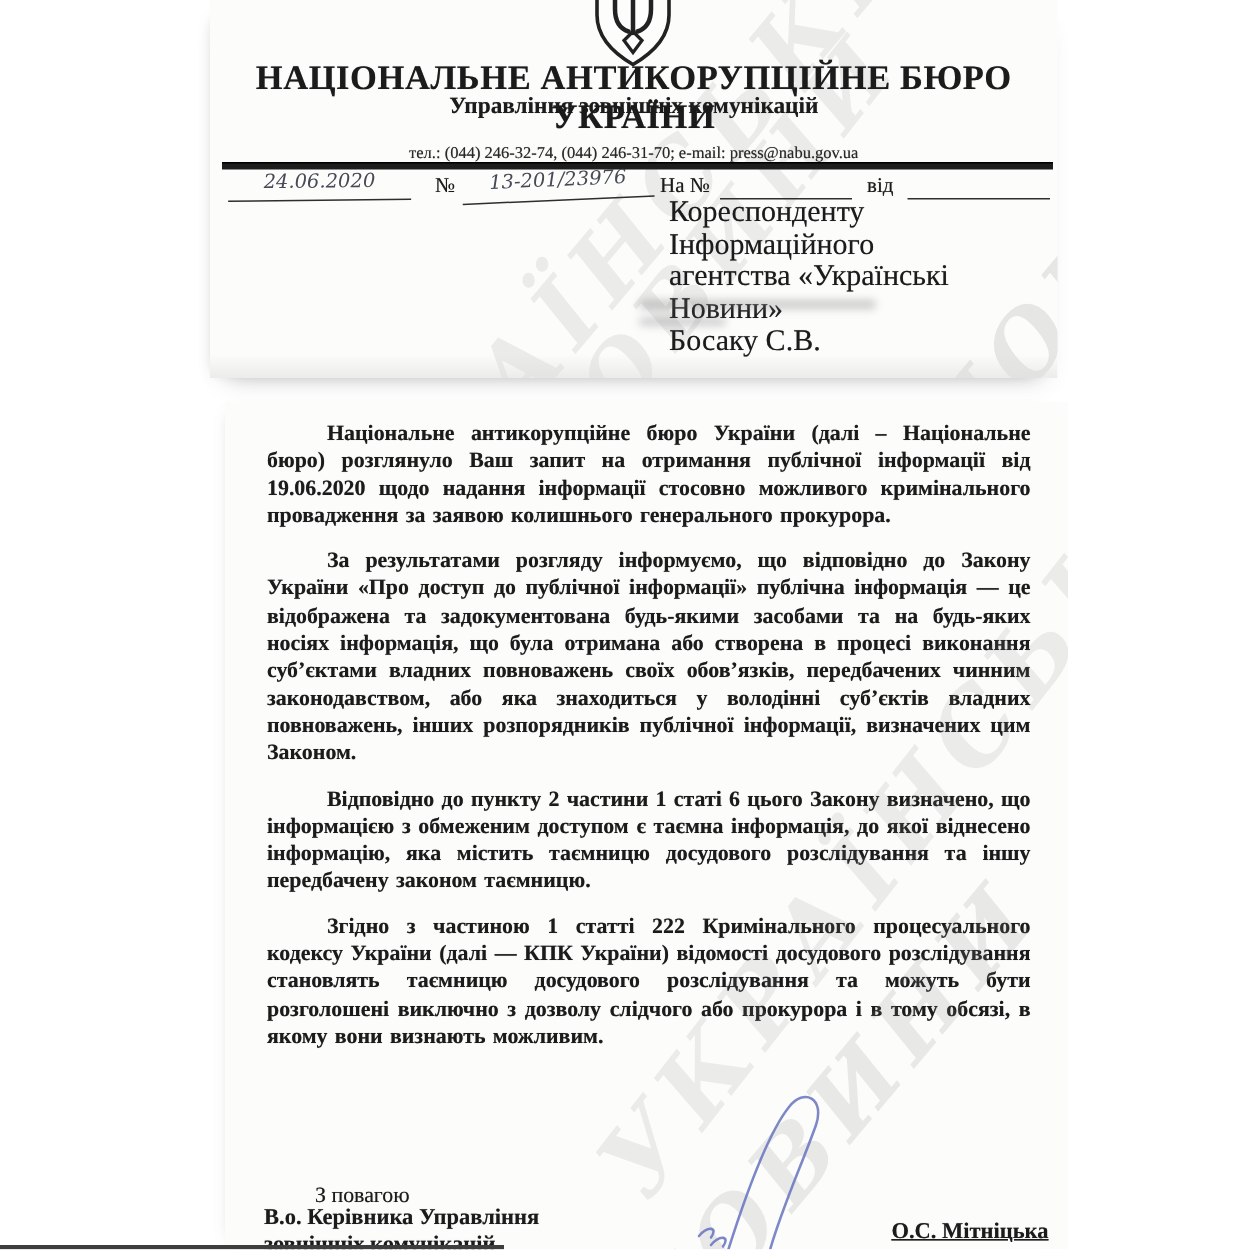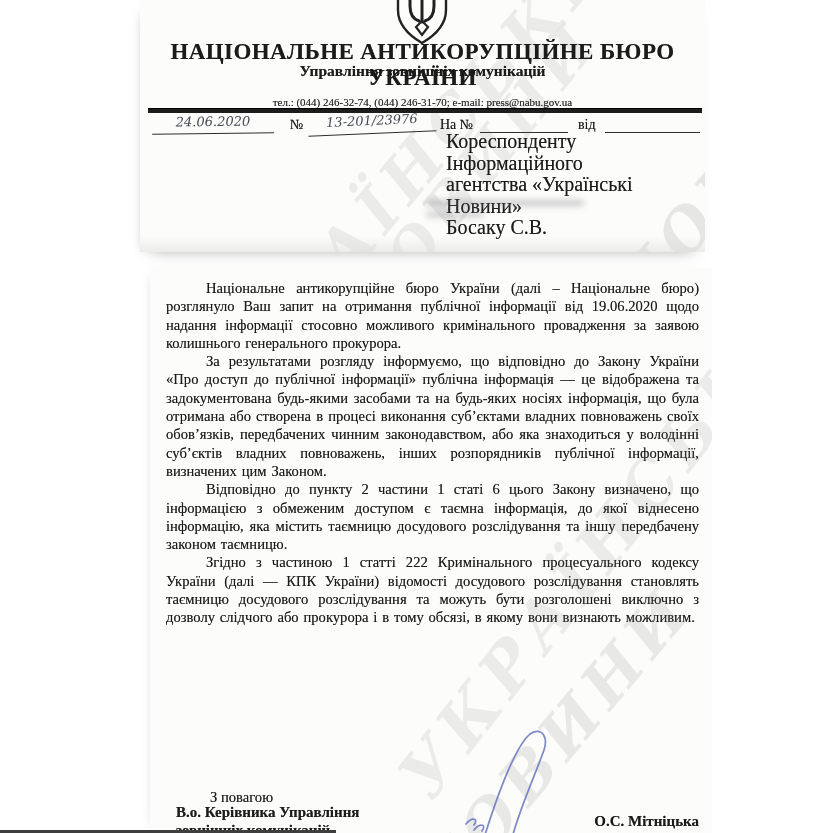--- a/index.html
+++ b/index.html
@@ -51,25 +51,25 @@
   .redact{position:absolute;background:rgba(120,120,125,.38);filter:blur(3px);border-radius:3px;}
   .redact.r1{left:286px;top:200px;width:158px;height:6px;}
   .redact.r2{left:286px;top:212px;width:58px;height:5px;}
   .p1edge{position:absolute;left:0;right:0;bottom:0;height:16px;
     background:linear-gradient(to bottom, rgba(252,252,250,0), rgba(222,222,220,.55));}
 
   
   .salutation{padding-top:26px;text-align:center;font-size:15.2px;font-weight:700;}
   .body-text{margin:11px 13px 0 16px;font-size:14.6px;line-height:18.3px;
     text-align:justify;}
-  .body-text p{margin:0;text-indent:40px;word-spacing:1.2px;}
+  .body-text p{margin:12px;text-indent:40px;word-spacing:1.2px;font-weight:bold;}
   .regards{position:absolute;left:60px;top:521px;font-size:14.6px;}
   .pos1{position:absolute;left:26px;top:536px;font-size:15px;font-weight:700;}
   .pos2{position:absolute;left:26px;top:554px;font-size:15px;font-weight:700;}
-  .signer{position:absolute;right:13px;top:545px;font-size:15px;font-weight:700;}
+  .signer{position:absolute;right:13px;top:545px;font-size:15px;font-weight:700;text-decoration:underline;}
   .signature{position:absolute;left:312px;top:460px;width:140px;height:110px;}
 
   .progress{position:absolute;left:0;top:830px;width:336px;height:3px;background:#3e3e3e;}
 </style>
 </head>
 <body>
 
 <div class="stage">
 
   <section class="piece piece1">

